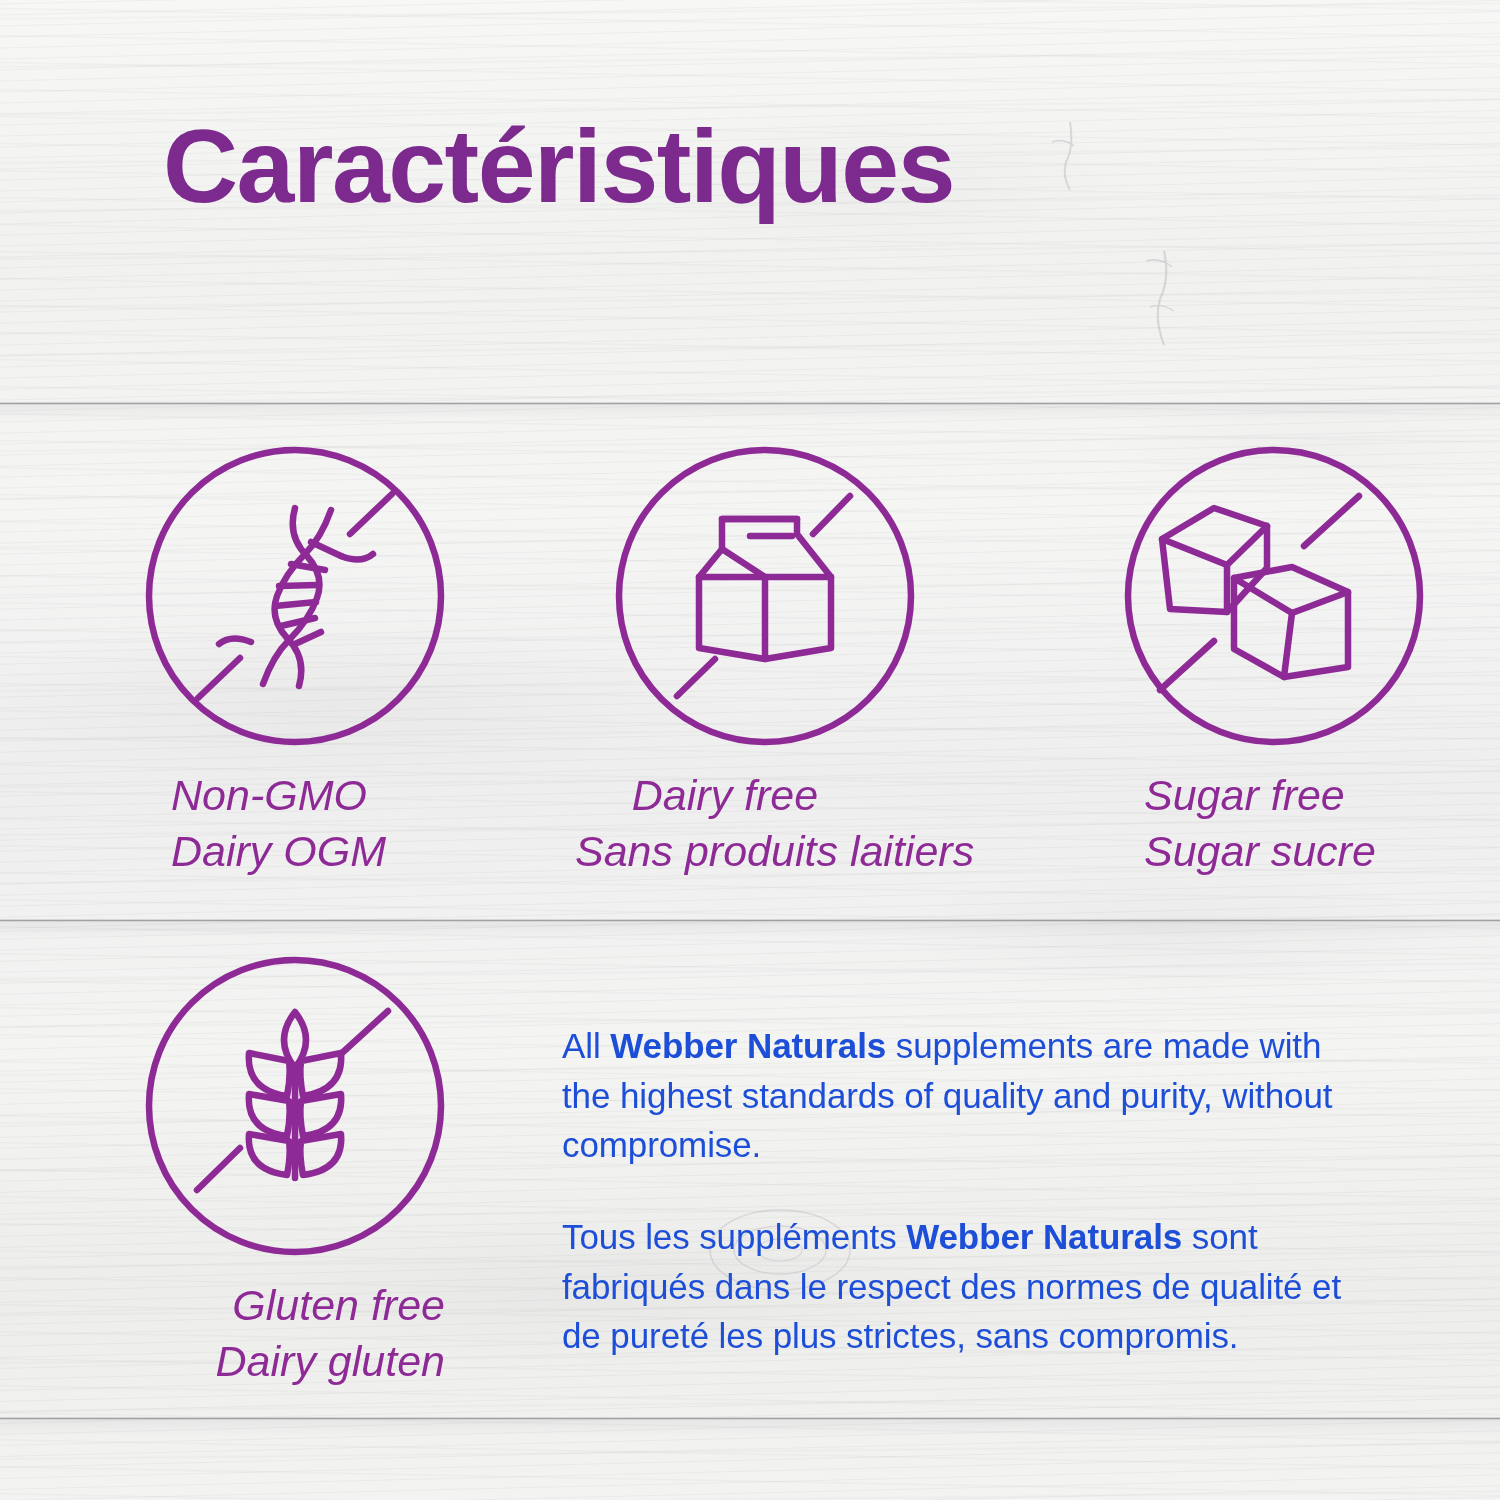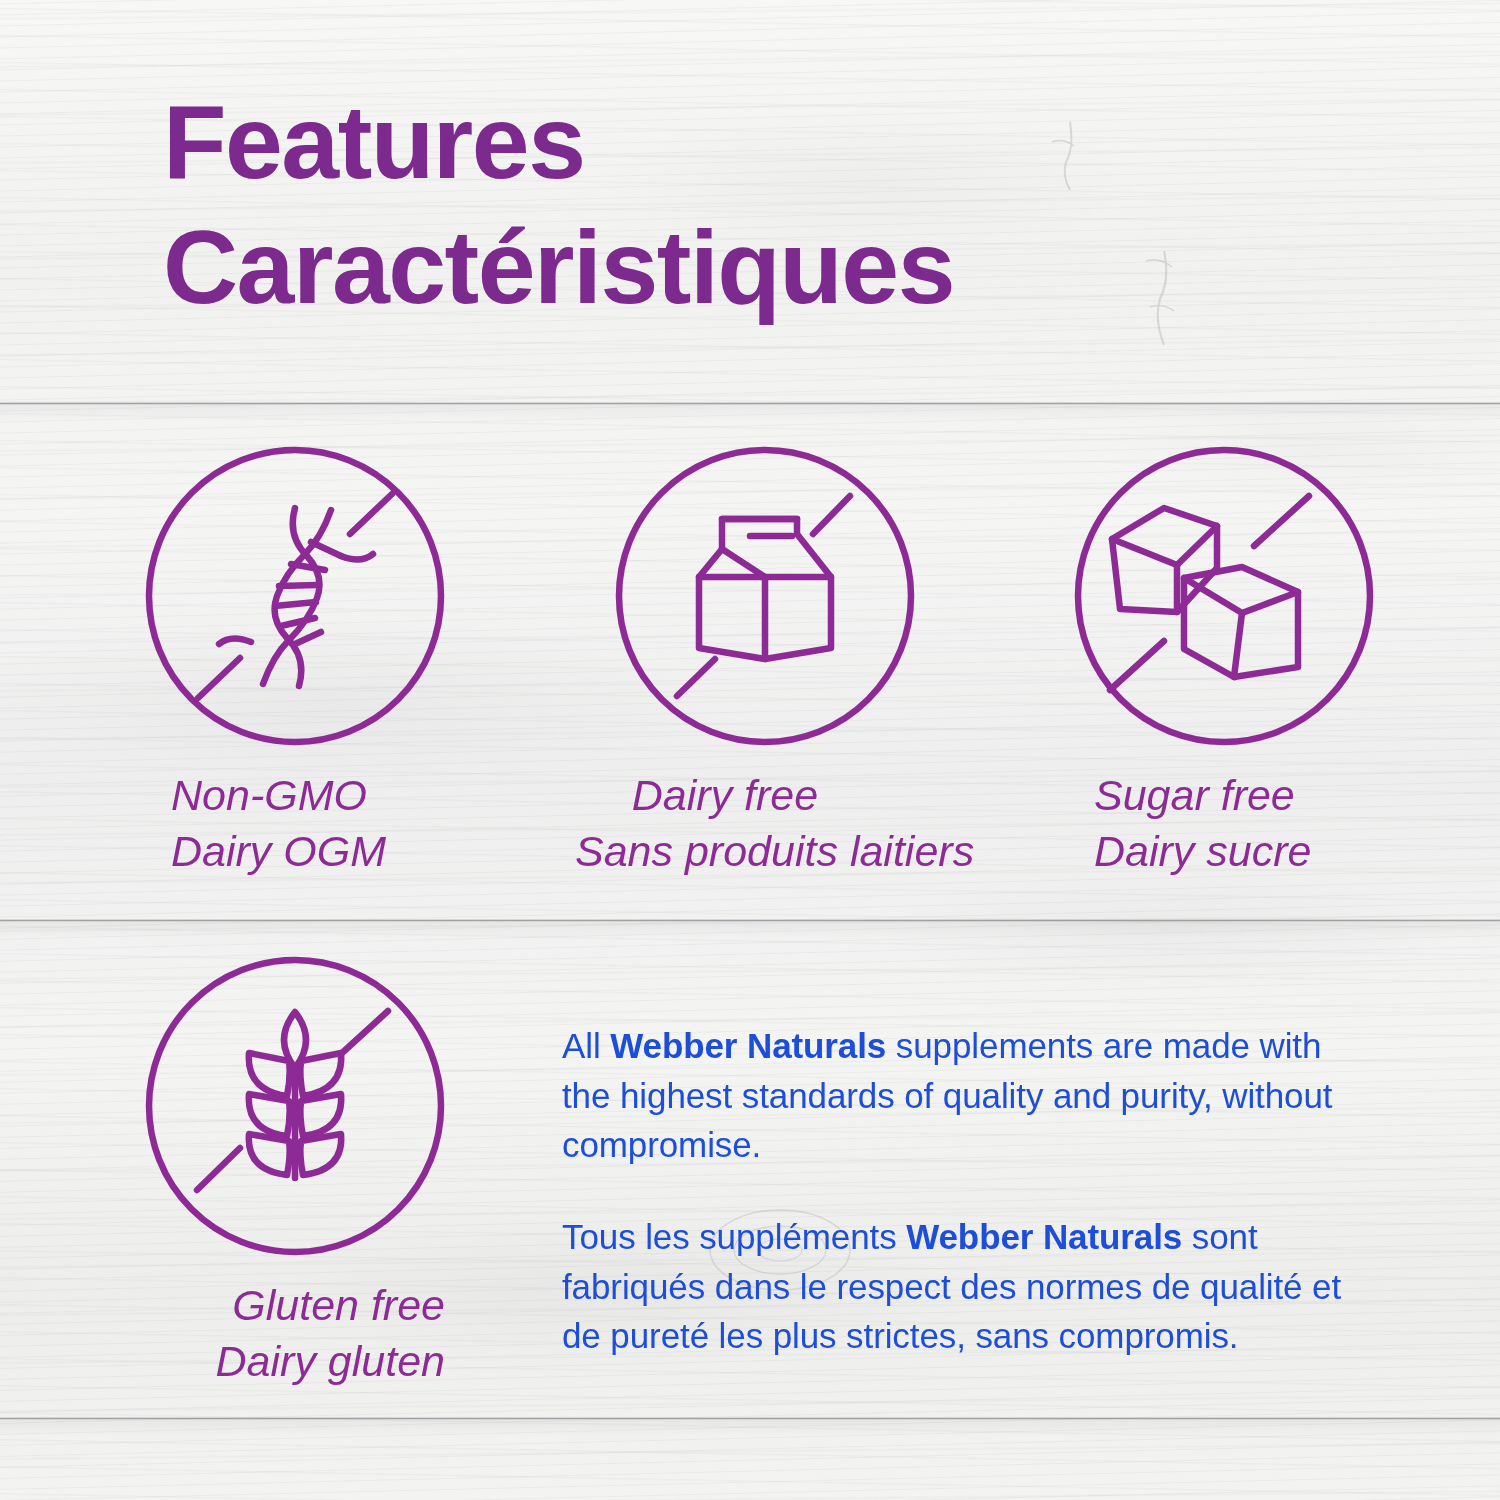--- a/index.html
+++ b/index.html
@@ -125,21 +125,21 @@
     line-height: 1.30;
     white-space: nowrap;
     font-style: italic;
   }
   .caption .cap-en, .caption .cap-fr { display: block; }
 
   .f-gmo    { left: 145px;  top: 446px; }
   .f-gmo .caption   { text-align: left; margin-left: 26px; }
   .f-dairy  { left: 615px;  top: 446px; }
   .f-dairy .caption { text-align: center; width: 300px; margin-left: -40px; }
-  .f-sugar  { left: 1074px; top: 446px; }
+  .f-sugar  { left: 1124px; top: 446px; }
   .f-sugar .caption { text-align: left; margin-left: 20px; }
   .f-gluten { left: 145px;  top: 956px; }
   .f-gluten .caption { text-align: right; margin-left: 26px; }
 
   
   .copy {
     position: absolute;
     left: 562px;
     top: 1021px;
     width: 800px;
@@ -178,21 +178,20 @@
     <path d="M16 16 Q30 12 42 22" stroke="#9a9a9e" stroke-width="1.6" fill="none"></path>
     <path d="M20 62 Q32 58 44 66" stroke="#9a9a9e" stroke-width="1.4" fill="none"></path>
   </svg>
   <svg class="knot" style="left:690px; top:1180px;" width="180" height="140" viewBox="0 0 180 140">
     <ellipse cx="90" cy="70" rx="70" ry="40" stroke="#a6a6aa" stroke-width="1.6" fill="none"></ellipse>
     <ellipse cx="90" cy="70" rx="46" ry="24" stroke="#a6a6aa" stroke-width="1.4" fill="none"></ellipse>
     <ellipse cx="90" cy="70" rx="22" ry="11" stroke="#a6a6aa" stroke-width="1.2" fill="none"></ellipse>
   </svg>
 
   <div class="heading">
-    <div class="line line1">Features</div>
     <div class="line line2">Caractéristiques</div>
   </div>
 
   <div class="feature f-gmo">
     <div class="badge">
       <svg width="300" height="300" viewBox="0 0 300 300">
         <g fill="none" stroke="#8E2A96" stroke-width="6.5" stroke-linecap="round" stroke-linejoin="round">
           <circle cx="150" cy="150" r="146"></circle>
 
           <line x1="247" y1="48" x2="205" y2="88"></line>
@@ -255,21 +254,21 @@
           <path d="M103 119 L103 166"></path>
 
           <path d="M110 132 L168 121 L224 146 L224 221 L160 231 L110 203 Z"></path>
           <path d="M110 132 L168 167 L224 146"></path>
           <path d="M168 167 L160 231"></path>
         </g>
       </svg>
     </div>
     <div class="caption">
       <span class="cap-en">Sugar free</span>
-      <span class="cap-fr">Dairy sucre</span>
+      <span class="cap-fr">Sugar sucre</span>
     </div>
   </div>
 
   <div class="feature f-gluten">
     <div class="badge">
       <svg width="300" height="300" viewBox="0 0 300 300">
         <g fill="none" stroke="#8E2A96" stroke-width="6.5" stroke-linecap="round" stroke-linejoin="round">
           <circle cx="150" cy="150" r="146"></circle>
           <line x1="243" y1="55" x2="197" y2="97"></line>
           <line x1="95" y1="192" x2="52" y2="234"></line>

